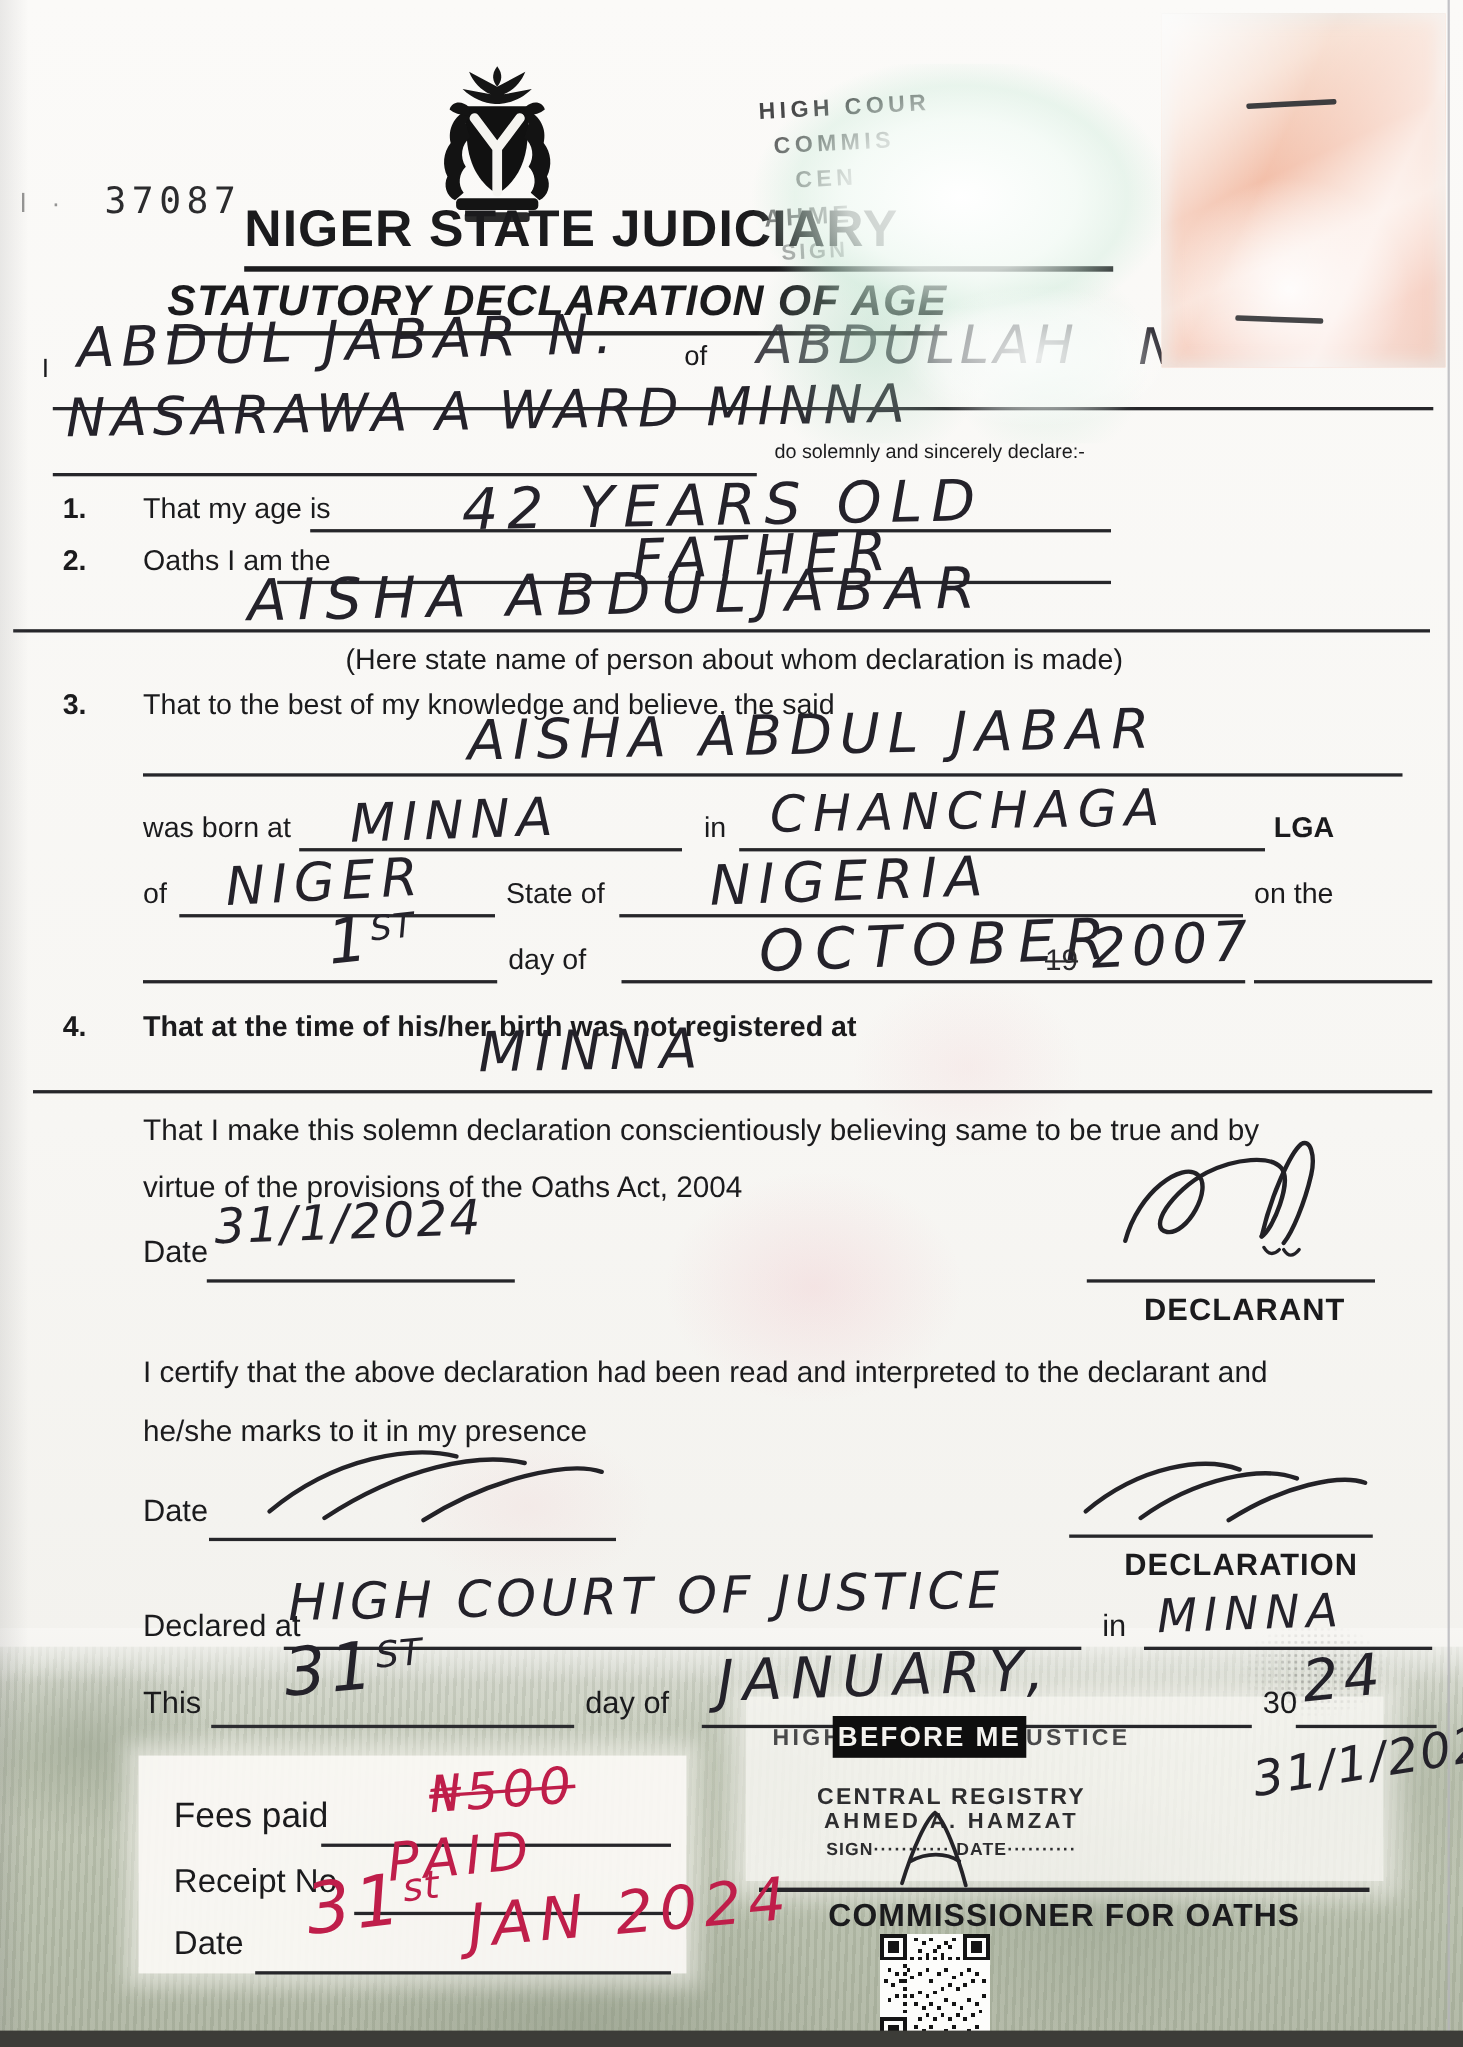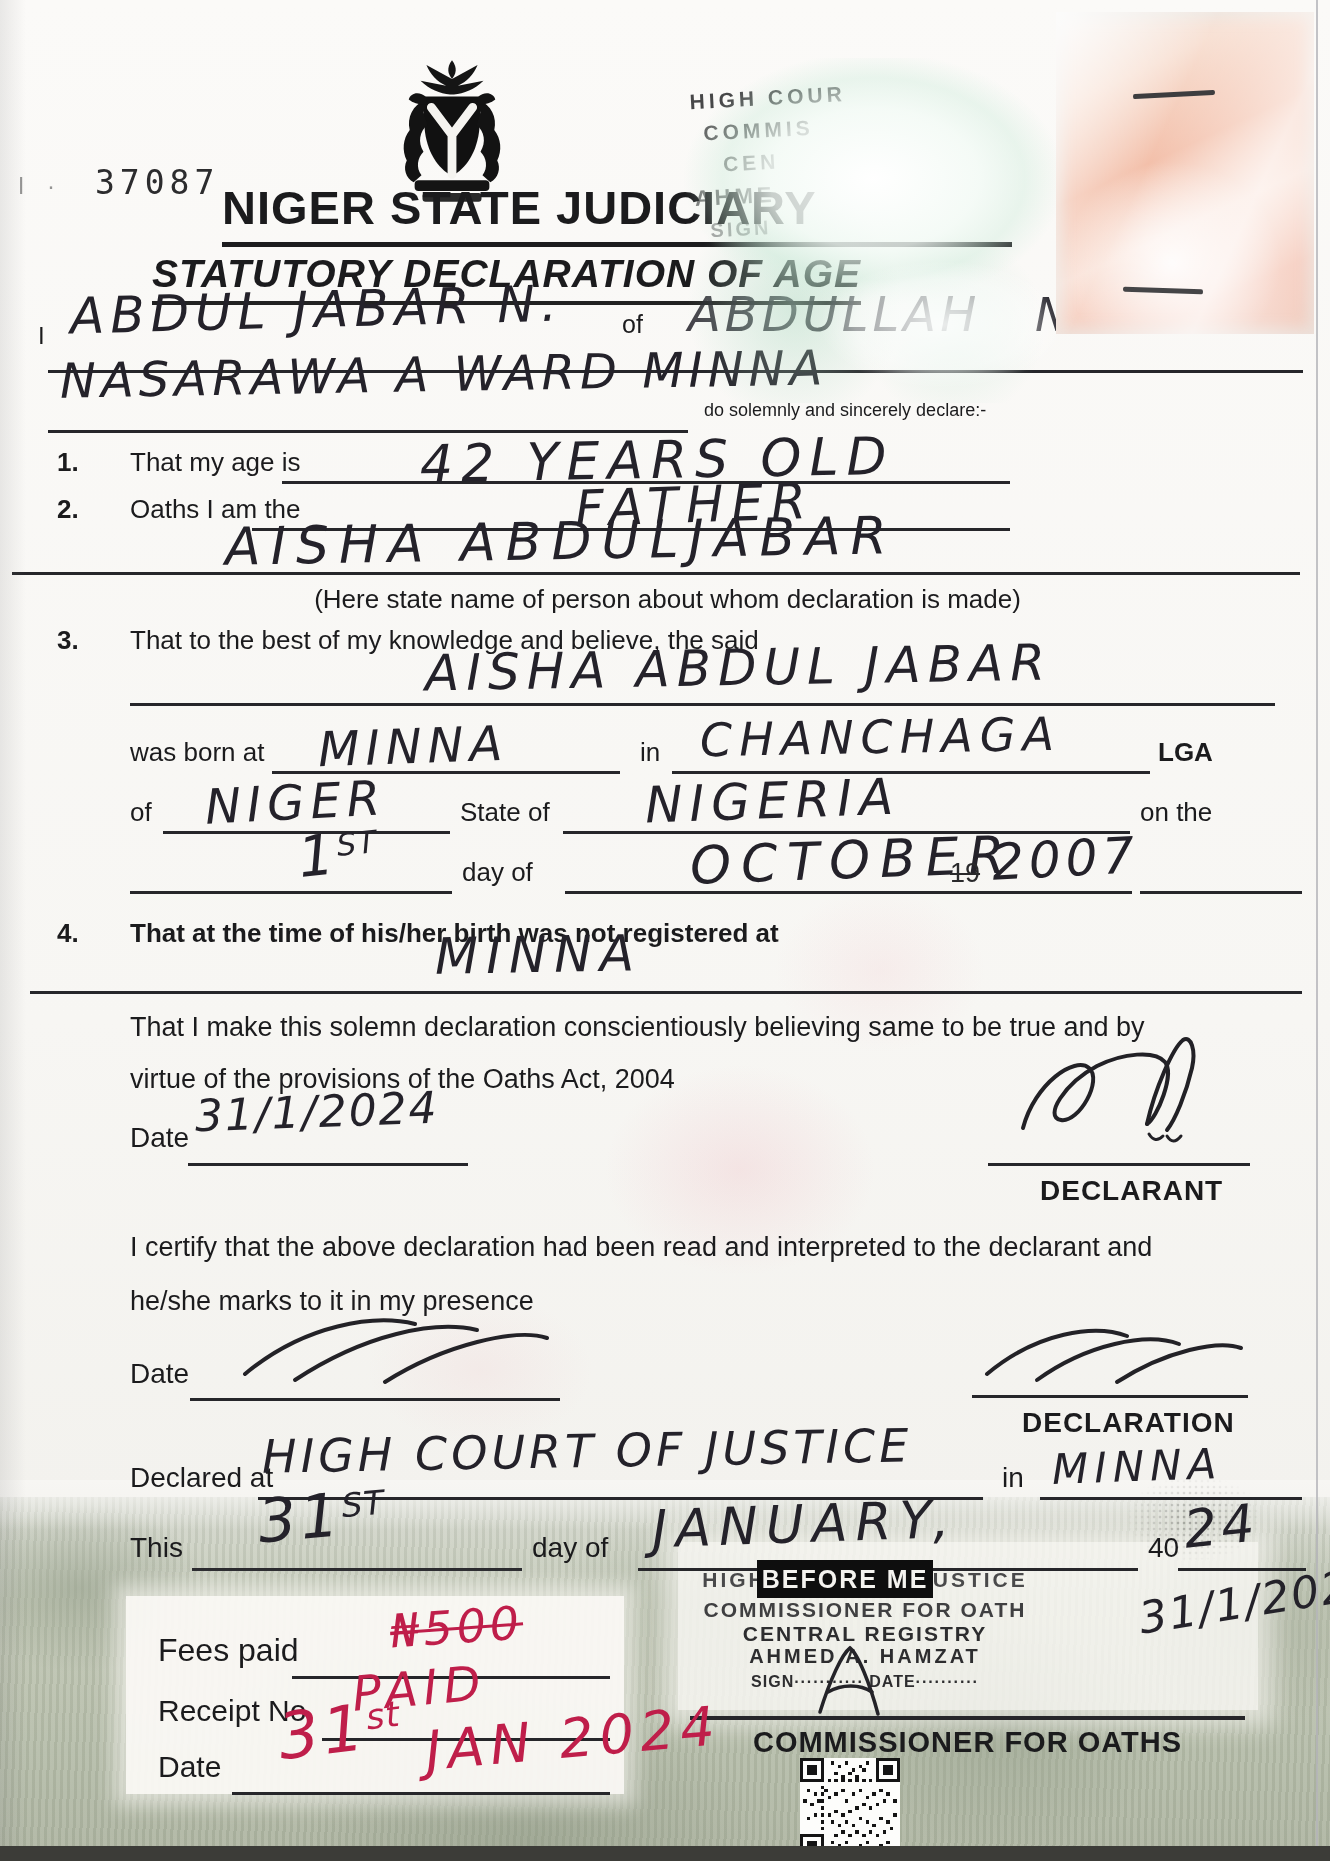--- a/index.html
+++ b/index.html
@@ -195,21 +195,21 @@
   <div class="abs z2 hw" style="left:1052px;top:1446px;font-size:42px;letter-spacing:6px;transform:rotate(-2deg);">MINNA</div>
 
   <div class="abs z2 lbl" style="left:130px;top:1532px;font-size:28px;">This</div>
   <div class="abs z2 rule" style="left:192px;top:1568px;width:330px;"></div>
   <div class="abs z2 hw" style="left:258px;top:1486px;font-size:60px;transform:rotate(-5deg);">
     <span>31</span><span class="supscript">ST</span>
   </div>
   <div class="abs z2 lbl" style="left:532px;top:1532px;font-size:28px;">day of</div>
   <div class="abs z2 rule" style="left:638px;top:1568px;width:500px;"></div>
   <div class="abs z2 hw" style="left:652px;top:1498px;font-size:52px;letter-spacing:8px;transform:rotate(-2deg);">JANUARY,</div>
-  <div class="abs z2 lbl" style="left:1148px;top:1532px;font-size:28px;">40</div>
+  <div class="abs z2 lbl" style="left:1148px;top:1532px;font-size:28px;">30</div>
   <div class="abs z2 hw" style="left:1184px;top:1500px;font-size:52px;transform:rotate(-6deg);">24</div>
   <div class="abs z2 rule" style="left:1178px;top:1568px;width:128px;"></div>
   <div class="abs z2" style="left:1115px;top:1478px;width:145px;height:90px;opacity:.55;
               background-image:radial-gradient(rgba(35,35,35,.6) 1px, transparent 1.7px);
               background-size:6px 6px;
               -webkit-mask-image:radial-gradient(60% 60% at 55% 45%, #000, transparent 80%);
               mask-image:radial-gradient(60% 60% at 55% 45%, #000, transparent 80%);"></div>
 
   <div class="abs z2" style="left:126px;top:1596px;width:498px;height:198px;background:rgba(252,250,246,.93);
               box-shadow:0 0 18px 12px rgba(252,250,246,.55);"></div>
@@ -227,21 +227,20 @@
   </div>
   <div class="abs z3 hw hw-red" style="left:425px;top:1712px;font-size:54px;letter-spacing:6px;transform:rotate(-5deg);">JAN 2024</div>
 
   <div class="abs z1" style="left:678px;top:1542px;width:580px;height:168px;background:rgba(250,249,245,.82);
               box-shadow:0 0 22px 16px rgba(250,249,245,.6);"></div>
 
   <div class="abs z2 stampline" style="left:655px;top:1568px;width:420px;font-size:21px;letter-spacing:3px;opacity:.85;">HIGH COURT OF JUSTICE</div>
   <div class="abs z3" style="left:757px;top:1560px;width:176px;height:38px;background:#0e0e0e;
               color:#f4f3ef;font-family:'Liberation Sans',sans-serif;font-weight:bold;
               font-size:25px;letter-spacing:2px;text-align:center;line-height:38px;">BEFORE ME</div>
-  <div class="abs z2 stampline" style="left:655px;top:1598px;width:420px;font-size:21px;letter-spacing:2px;opacity:.9;">COMMISSIONER FOR OATH</div>
   <div class="abs z2 stampline" style="left:655px;top:1622px;width:420px;font-size:21px;letter-spacing:2px;">CENTRAL REGISTRY</div>
   <div class="abs z2 stampline" style="left:655px;top:1645px;width:420px;font-size:20px;letter-spacing:3px;">AHMED A. HAMZAT</div>
   <div class="abs z2 stampline" style="left:655px;top:1673px;width:420px;font-size:16px;letter-spacing:1px;">SIGN··········· DATE··········</div>
 
   <div class="abs z3" style="left:790px;top:1640px;">
     <svg width="110" height="80" viewBox="0 0 110 80">
       <g stroke="#242328" stroke-width="3.5" fill="none" stroke-linecap="round">
         <path d="M30 72 C40 40 52 14 60 8 C68 14 80 44 88 74"></path>
         <path d="M38 52 C52 44 70 44 82 52"></path>
       </g>

